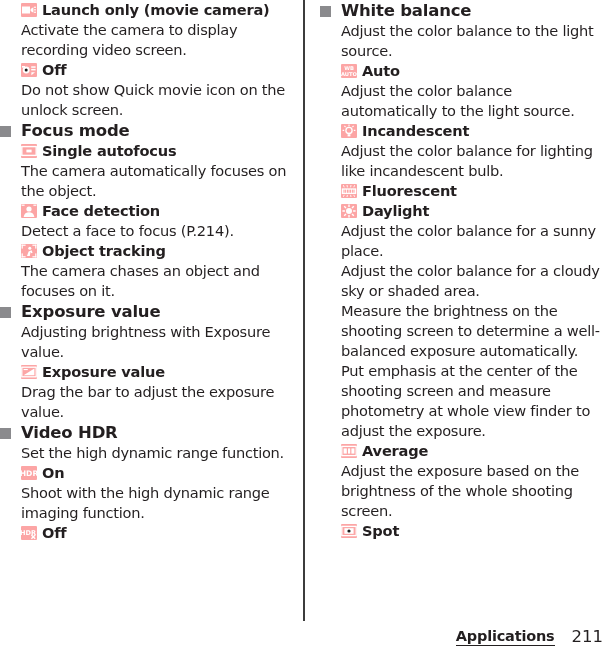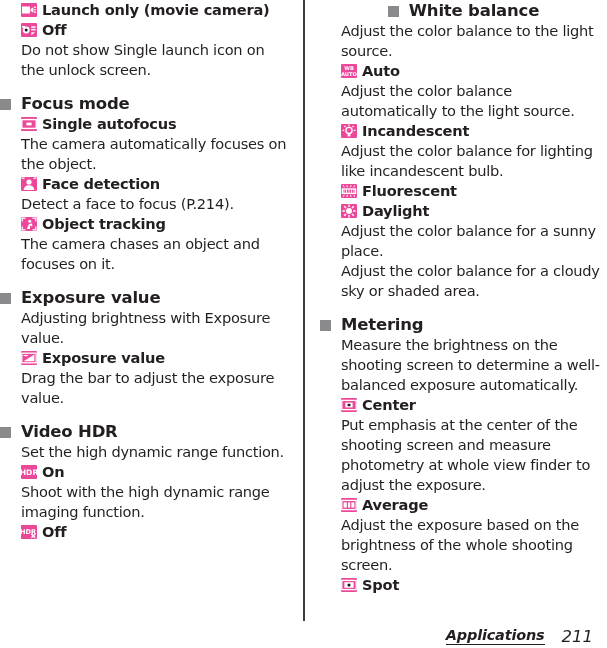--- a/index.html
+++ b/index.html
@@ -43,24 +43,23 @@
     top: 0px;
     width: 2px;
     height: 621px;
     background: #3c3c3c;
   }
 
   
   .section {
     display: flex;
     align-items: flex-start;
-    margin-top: 13px;
     margin-bottom: 0px;
   }
-  .section:first-child { margin-top: 0; justify-content: center; }
+  .section:first-child { margin-top: 0; }
   .sq {
     flex: 0 0 auto;
     width: 11px;
     height: 11px;
     background: #8a8a8d;
     margin-top: 6px;
     margin-right: 10px;
   }
   .section-title {
     font-size: 16.5px;
@@ -91,36 +90,35 @@
     padding-left: 21px;
   }
 
   
   .ico {
     flex: 0 0 auto;
     width: 16px;
     height: 14px;
     margin-top: 3px;
     margin-right: 5px;
-    background: #ec4899;
+    background: #fca5a5;
     border-radius: 1px;
     position: relative;
     overflow: hidden;
     display: inline-block;
   }
   .ico svg { display: block; }
 
   
   .footer {
     position: absolute;
-    right: 14px;
+    right: 4px;
     bottom: 2px;
     display: flex;
-    align-items: flex-start;
-    font-style: italic;
+    align-items: flex-end;
   }
   .footer-section {
     font-size: 14.5px;
     font-weight: bold;
     letter-spacing: -0.2px;
     border-bottom: 1.6px solid #231f20;
     padding-bottom: 1px;
     margin-right: 9px;
   }
   .footer-page {
@@ -144,34 +142,35 @@
             <svg width="16" height="14" viewBox="0 0 16 14">
               <rect x="1" y="3.5" width="8" height="7" fill="#fff"></rect>
               <path d="M9.6 6 L12.4 4.2 L12.4 9.8 L9.6 8 Z" fill="#fff"></path>
               <rect x="13.2" y="3.6" width="1.6" height="1.4" fill="#fff"></rect>
               <rect x="13.2" y="6.1" width="1.6" height="1.4" fill="#fff"></rect>
               <rect x="13.2" y="8.6" width="1.6" height="1.4" fill="#fff"></rect>
             </svg>
           </span>
           <span class="option-label">Launch only (movie camera)</span>
         </div>
+        <div class="desc">Activate the camera to display recording video screen.</div>
         <div class="option">
           <span class="ico">
             <svg width="16" height="14" viewBox="0 0 16 14">
               <circle cx="5.2" cy="7" r="3.4" fill="#fff"></circle>
               <circle cx="5.2" cy="7" r="1.5" fill="#1c1c1c"></circle>
               <rect x="1" y="3" width="3" height="1.6" fill="#fff"></rect>
               <rect x="10.2" y="3.3" width="4.4" height="1.5" fill="#fff"></rect>
               <rect x="10.2" y="5.9" width="4.4" height="1.5" fill="#fff"></rect>
               <path d="M10.4 9.2 l3.6 0 l-3.6 3 Z" fill="#fff"></path>
             </svg>
           </span>
           <span class="option-label">Off</span>
         </div>
-        <div class="desc">Do not show Single launch icon on the unlock screen.</div>
+        <div class="desc">Do not show Quick movie icon on the unlock screen.</div>
         <div class="section">
           <span class="sq"></span>
           <span class="section-title">Focus mode</span>
         </div>
         <div class="option">
           <span class="ico">
             <svg width="16" height="14" viewBox="0 0 16 14">
               <rect x="0.8" y="2.6" width="14.4" height="8.8" fill="none" stroke="#fff" stroke-width="1.4"></rect>
               <rect x="5.4" y="5.6" width="5.2" height="2.8" fill="#fff"></rect>
             </svg>
@@ -291,35 +290,21 @@
           <span class="ico">
             <svg width="16" height="14" viewBox="0 0 16 14">
               <circle cx="8" cy="7" r="3" fill="#fff"></circle>
               <path d="M8 0.6 L8 3.1 M8 10.9 L8 13.4 M1.4 7 L3.9 7 M12.1 7 L14.6 7 M3.2 2.2 L5 4 M11 10 L12.8 11.8 M12.8 2.2 L11 4 M5 10 L3.2 11.8" stroke="#fff" stroke-width="1.4"></path>
             </svg>
           </span>
           <span class="option-label">Daylight</span>
         </div>
         <div class="desc">Adjust the color balance for a sunny place.</div>
         <div class="desc">Adjust the color balance for a cloudy sky or shaded area.</div>
-        <div class="section">
-          <span class="sq"></span>
-          <span class="section-title">Metering</span>
-        </div>
         <div class="desc">Measure the brightness on the shooting screen to determine a well-balanced exposure automatically.</div>
-        <div class="option">
-          <span class="ico">
-            <svg width="16" height="14" viewBox="0 0 16 14">
-              <rect x="0.8" y="2.4" width="14.4" height="9.2" fill="none" stroke="#fff" stroke-width="1.3"></rect>
-              <rect x="4.4" y="4.6" width="7.2" height="4.8" fill="#fff"></rect>
-              <rect x="6.6" y="5.8" width="2.8" height="2.4" fill="#1c1c1c"></rect>
-            </svg>
-          </span>
-          <span class="option-label">Center</span>
-        </div>
         <div class="desc">Put emphasis at the center of the shooting screen and measure photometry at whole view finder to adjust the exposure.</div>
         <div class="option">
           <span class="ico">
             <svg width="16" height="14" viewBox="0 0 16 14">
               <rect x="0.8" y="2.4" width="14.4" height="9.2" fill="none" stroke="#fff" stroke-width="1.3"></rect>
               <rect x="2.6" y="4.4" width="3.2" height="5.2" fill="#fff"></rect>
               <rect x="7" y="4.4" width="2.2" height="5.2" fill="#fff"></rect>
               <rect x="10.4" y="4.4" width="3" height="5.2" fill="#fff"></rect>
             </svg>
           </span>

